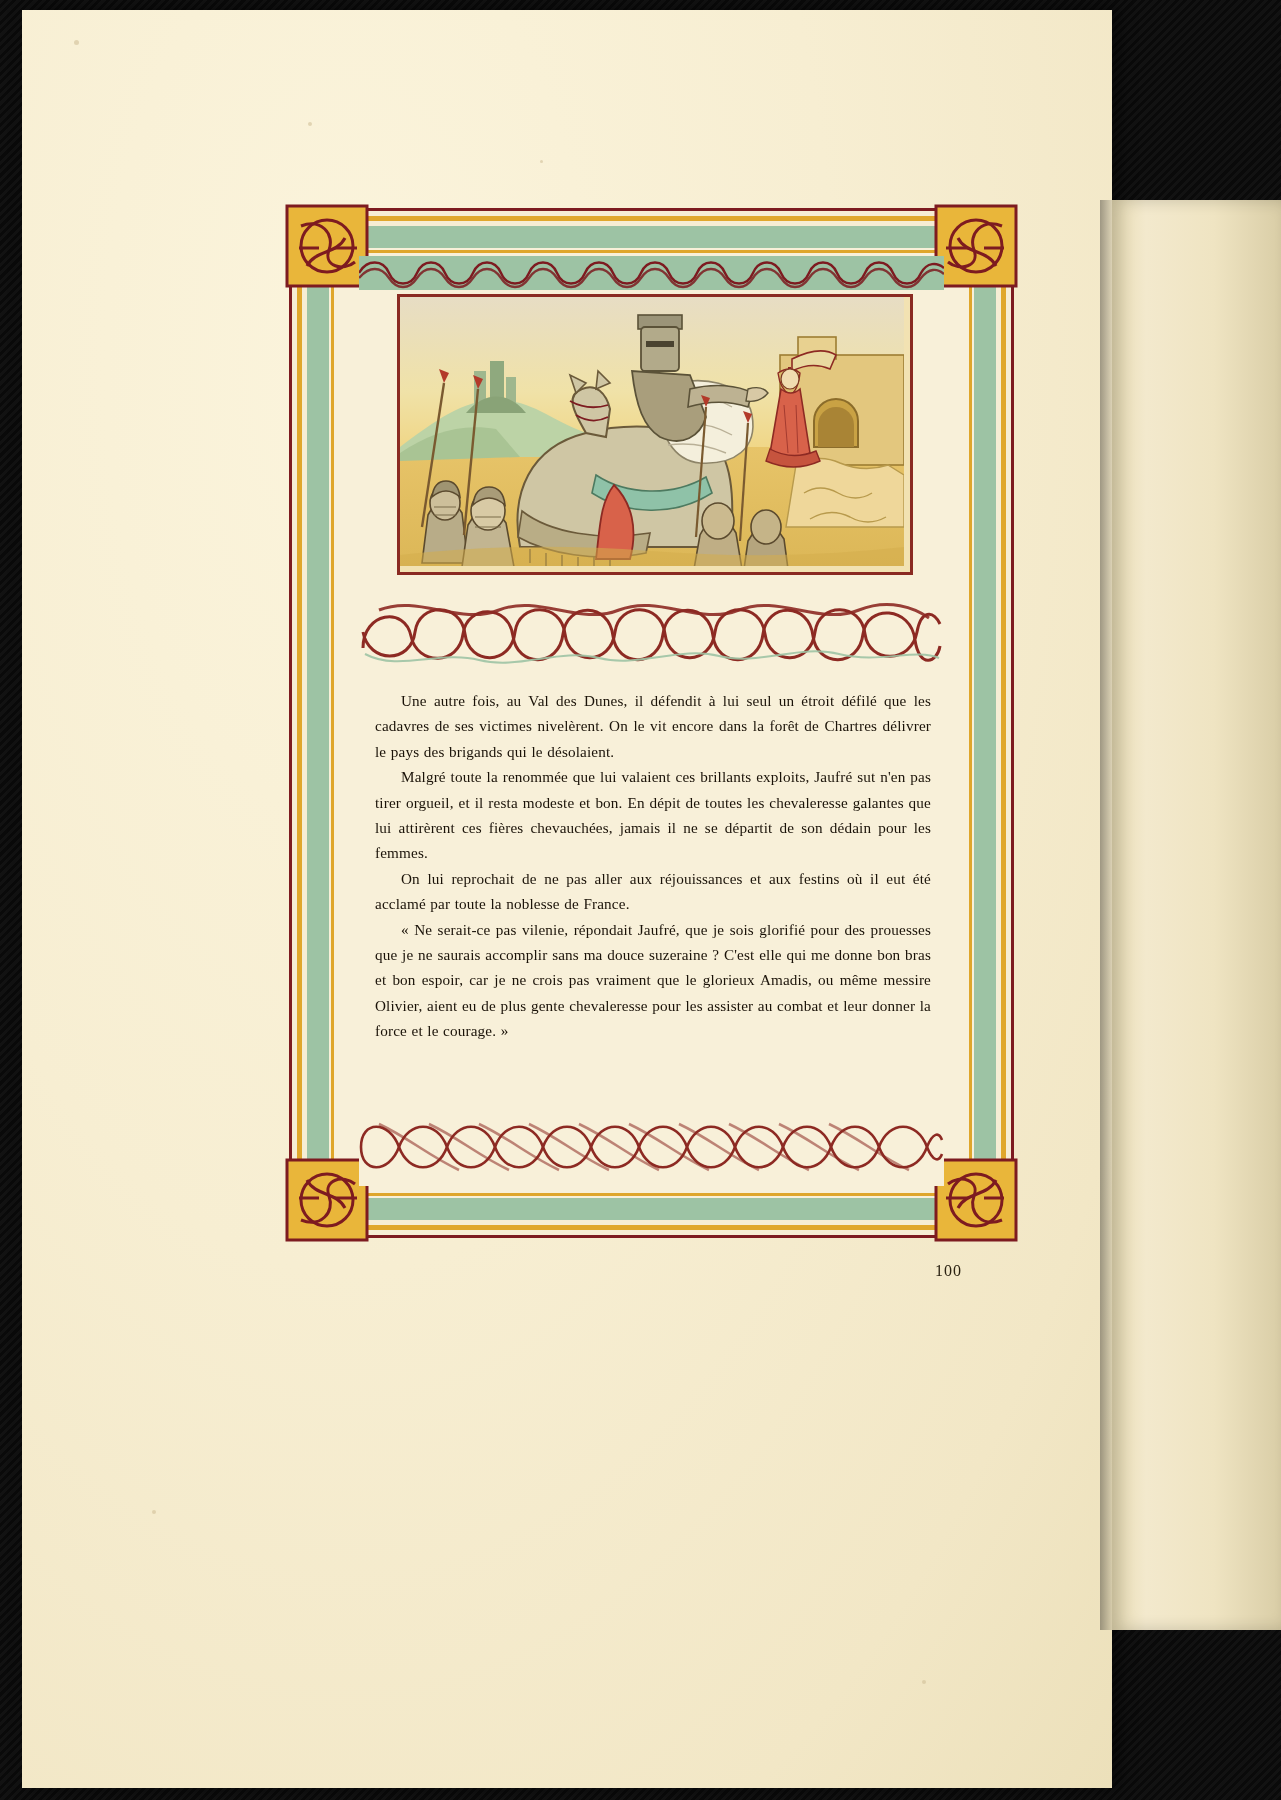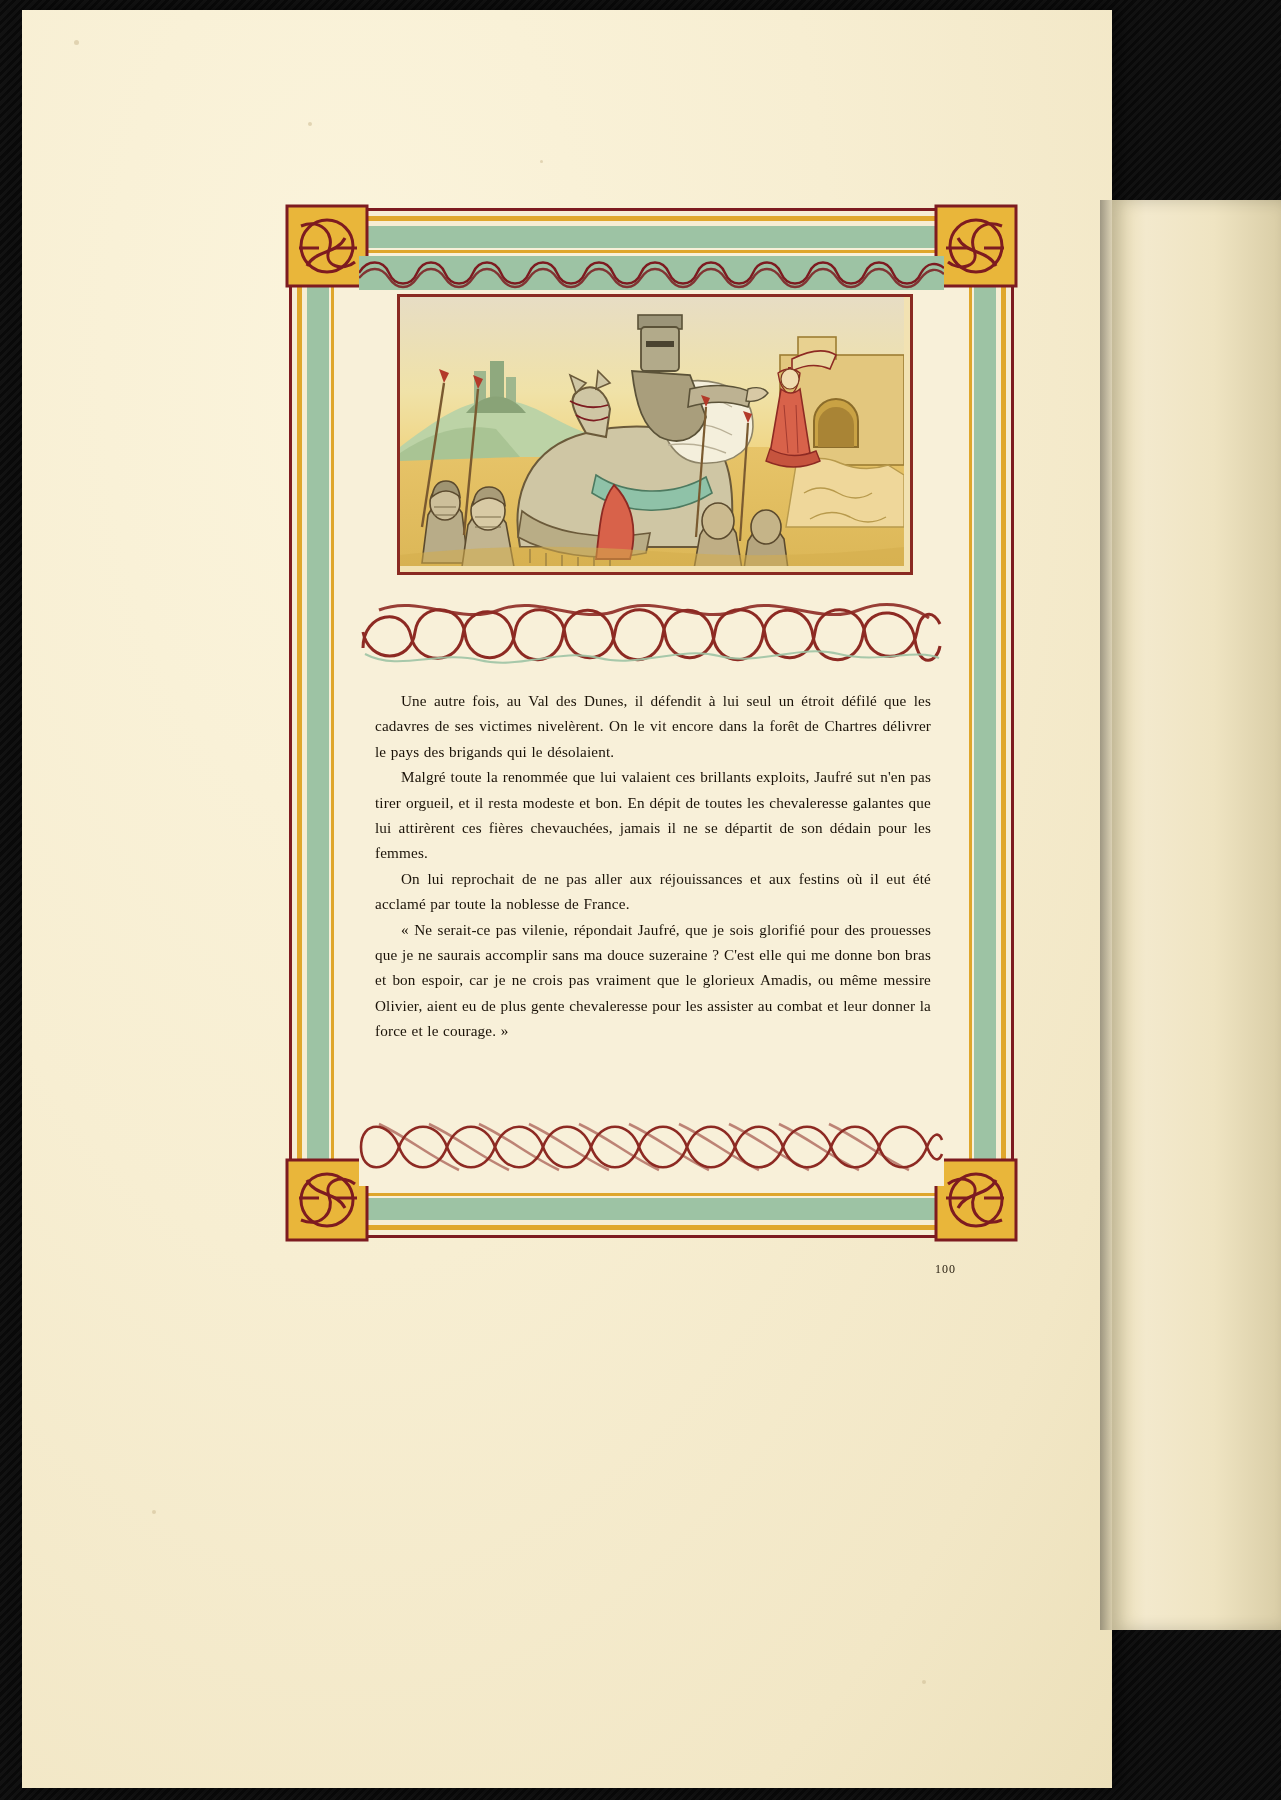--- a/index.html
+++ b/index.html
@@ -148,21 +148,21 @@
     letter-spacing: .15px;
     word-spacing: .6px;
   }
 
   
   #folio {
     position: absolute;
     left: 1135px;
     top: 1262px;
     font-family: "Liberation Serif", serif;
-    font-size: 12px;
+    font-size: 16px;
     color: #2b2212;
     letter-spacing: 1px;
   }
 
   svg { display: block; }
 </style>
 </head>
 <body>
 
 <div id="scan-bg"></div>

